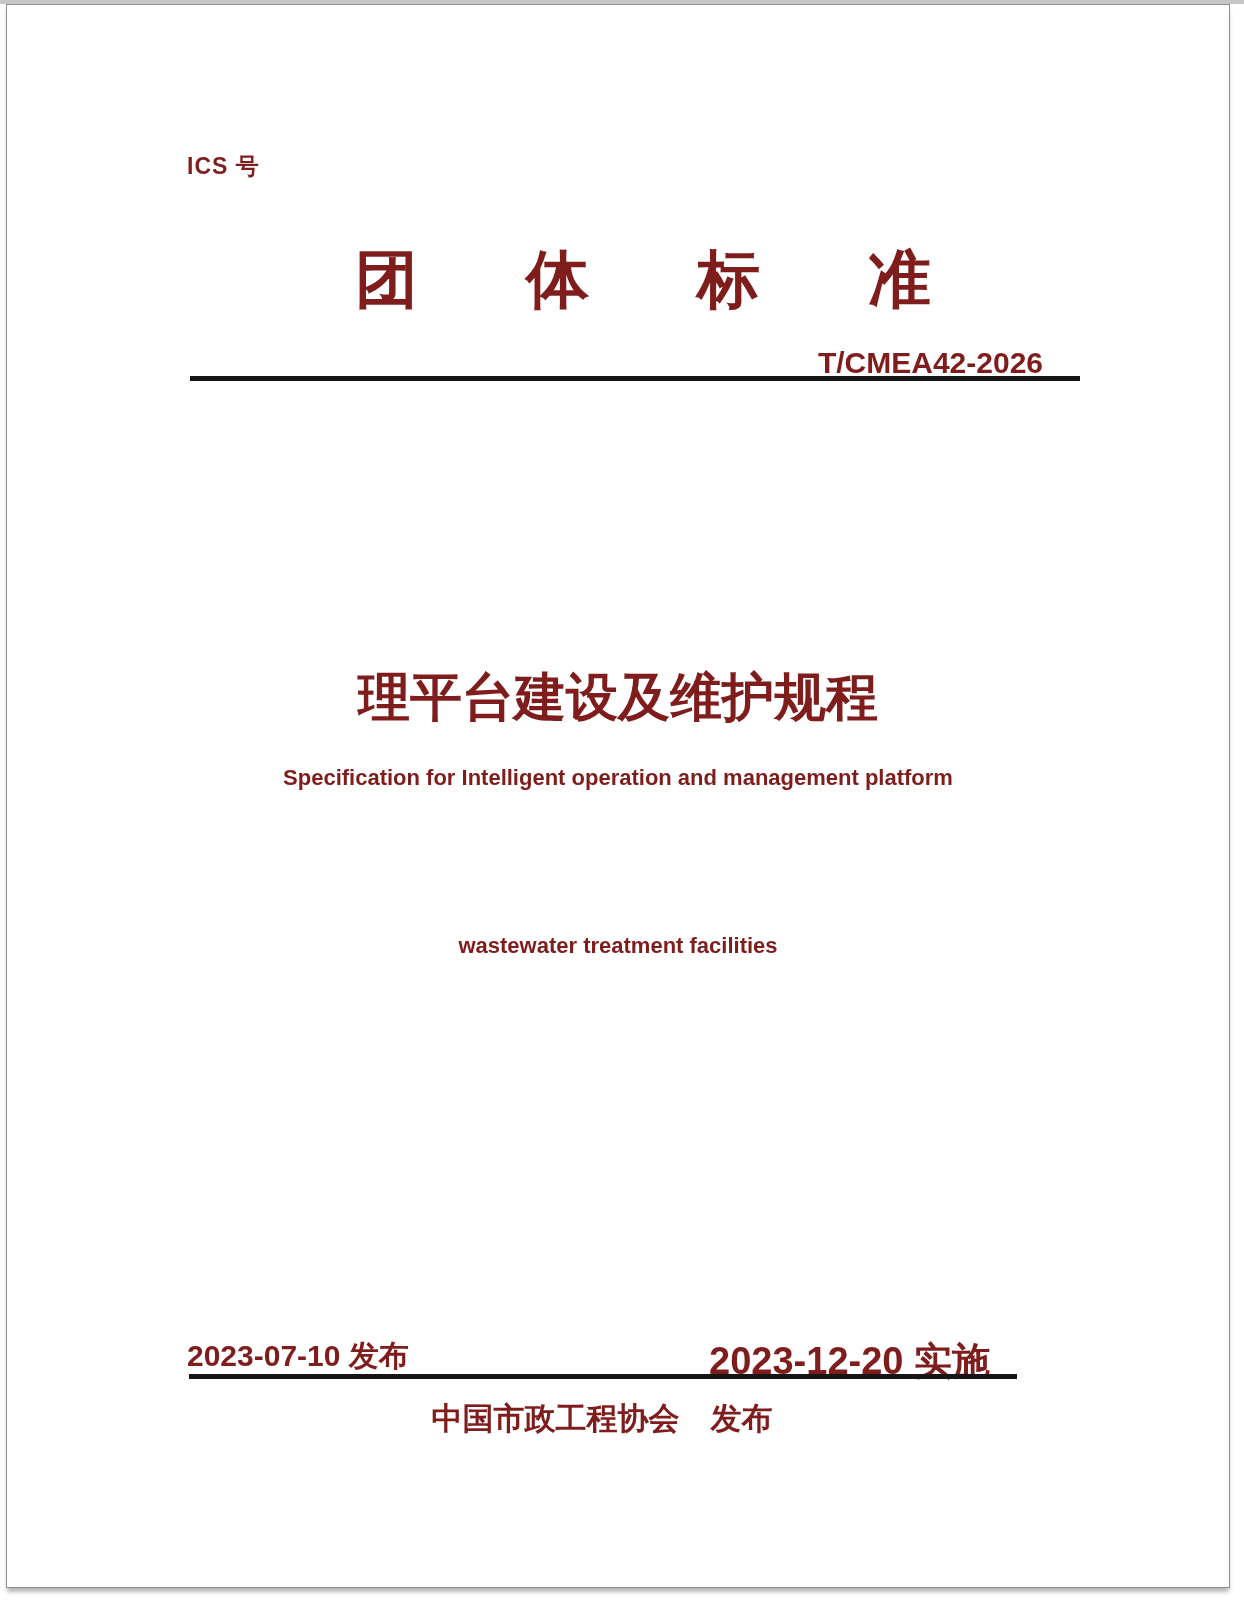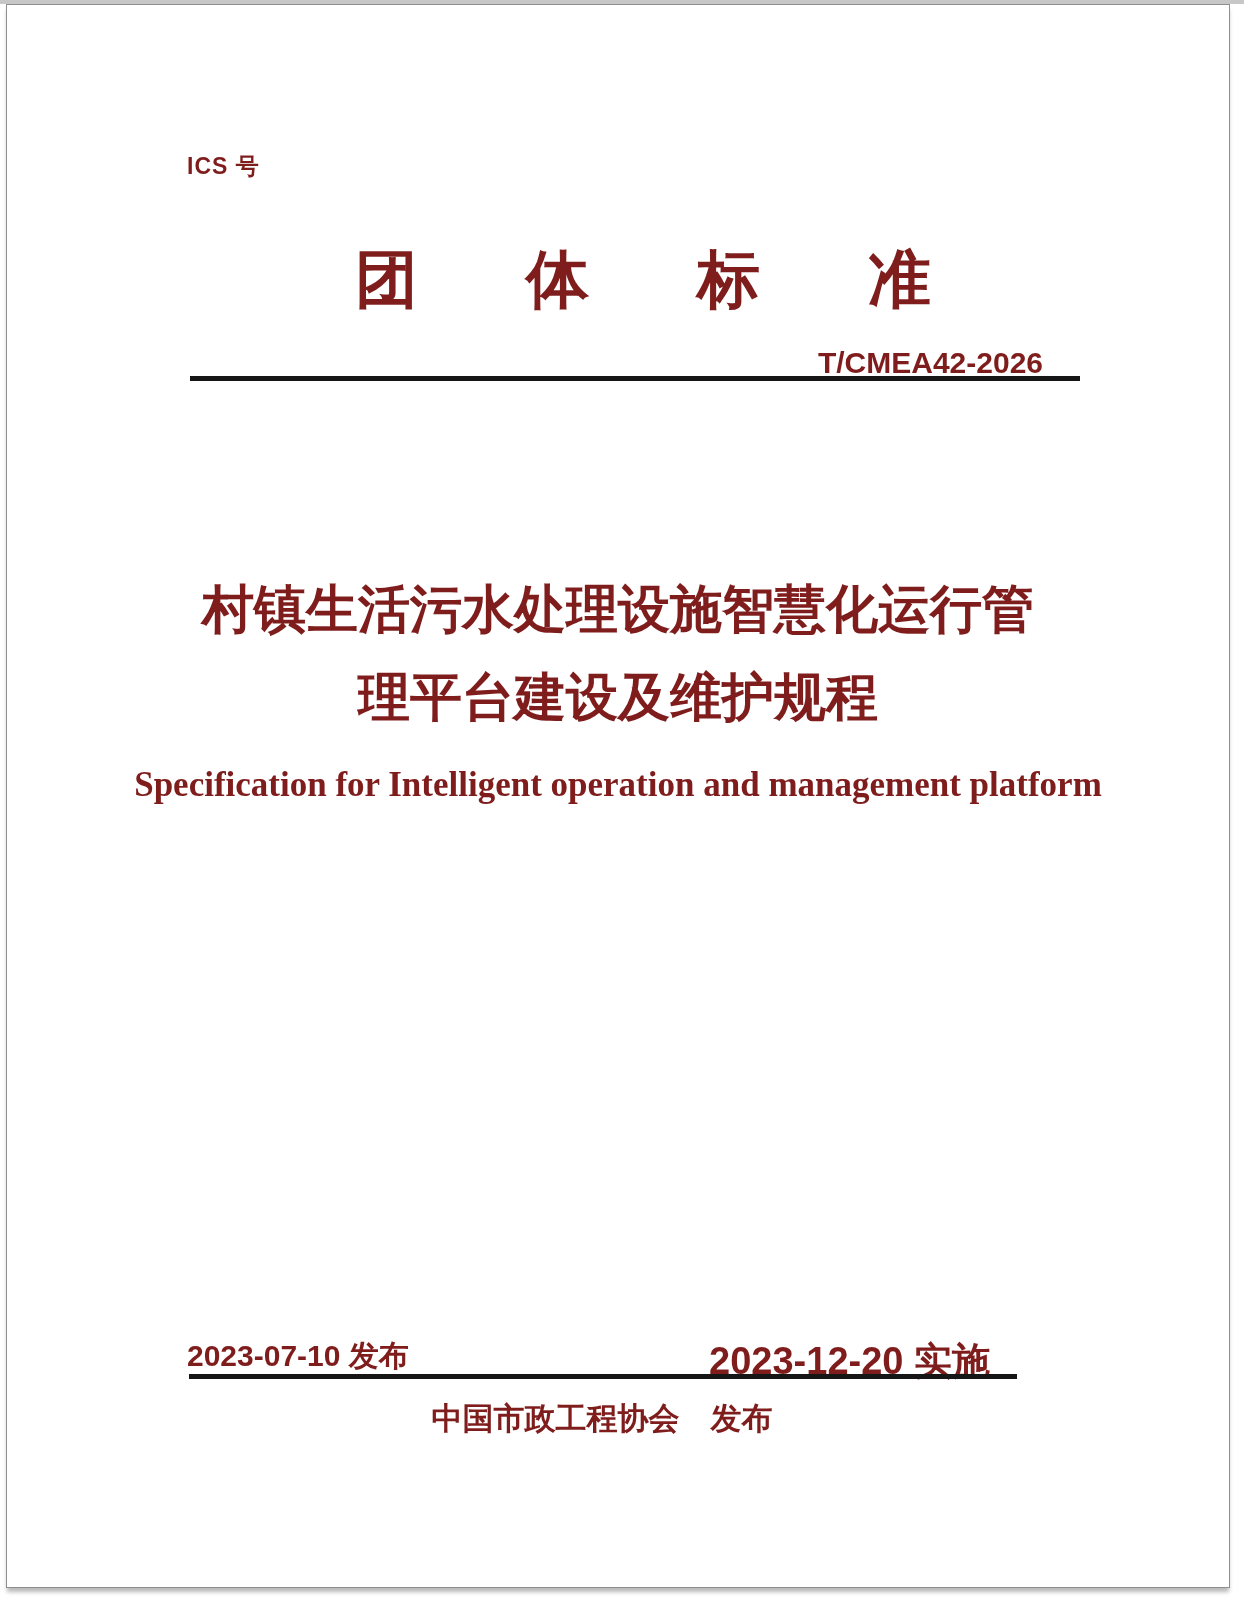--- a/index.html
+++ b/index.html
@@ -71,25 +71,24 @@
     font-weight: bold;
     line-height: 1.15;
     white-space: nowrap;
   }
   .cn-title.l1 { top: 575px; }
   .cn-title.l2 { top: 663px; }
   .en-title {
     position: absolute;
     left: 0; width: 100%;
     text-align: center;
-    font-size: 35px;
+    font-size: 22px;
     font-weight: bold;
     line-height: 1.15;
     white-space: nowrap;
-    font-family: Liberation Serif, serif;
   }
   .en-title.l1 { top: 760px; }
   .en-title.l2 { top: 844px; }
   .en-title.l3 { top: 928px; }
   .date-issue {
     position: absolute;
     left: 180px; top: 1331px;
     font-size: 30px;
     font-weight: bold;
     white-space: nowrap;
@@ -127,27 +126,27 @@
   <div class="ics">ICS 号</div>
 
   <div class="big-title">
     <span>团体标准</span>
   </div>
 
   <div class="std-number">T/CMEA42-2026</div>
 
   <div class="rule-top"></div>
 
-  <div class="cn-title l1">村镇生活污水处理设施智慧化运行管</div>
 
   <div class="cn-title l2">理平台建设及维护规程</div>
 
   <div class="en-title l1">Specification for Intelligent operation and management platform</div>
 
 
+  <div class="en-title l3">wastewater treatment facilities</div>
 
   <div class="date-issue">2023-07-10 发布</div>
 
   <div class="date-impl">2023-12-20 实施</div>
 
   <div class="rule-bottom"></div>
 
   <div class="publisher">中国市政工程协会　发布</div>
 
 </div>

